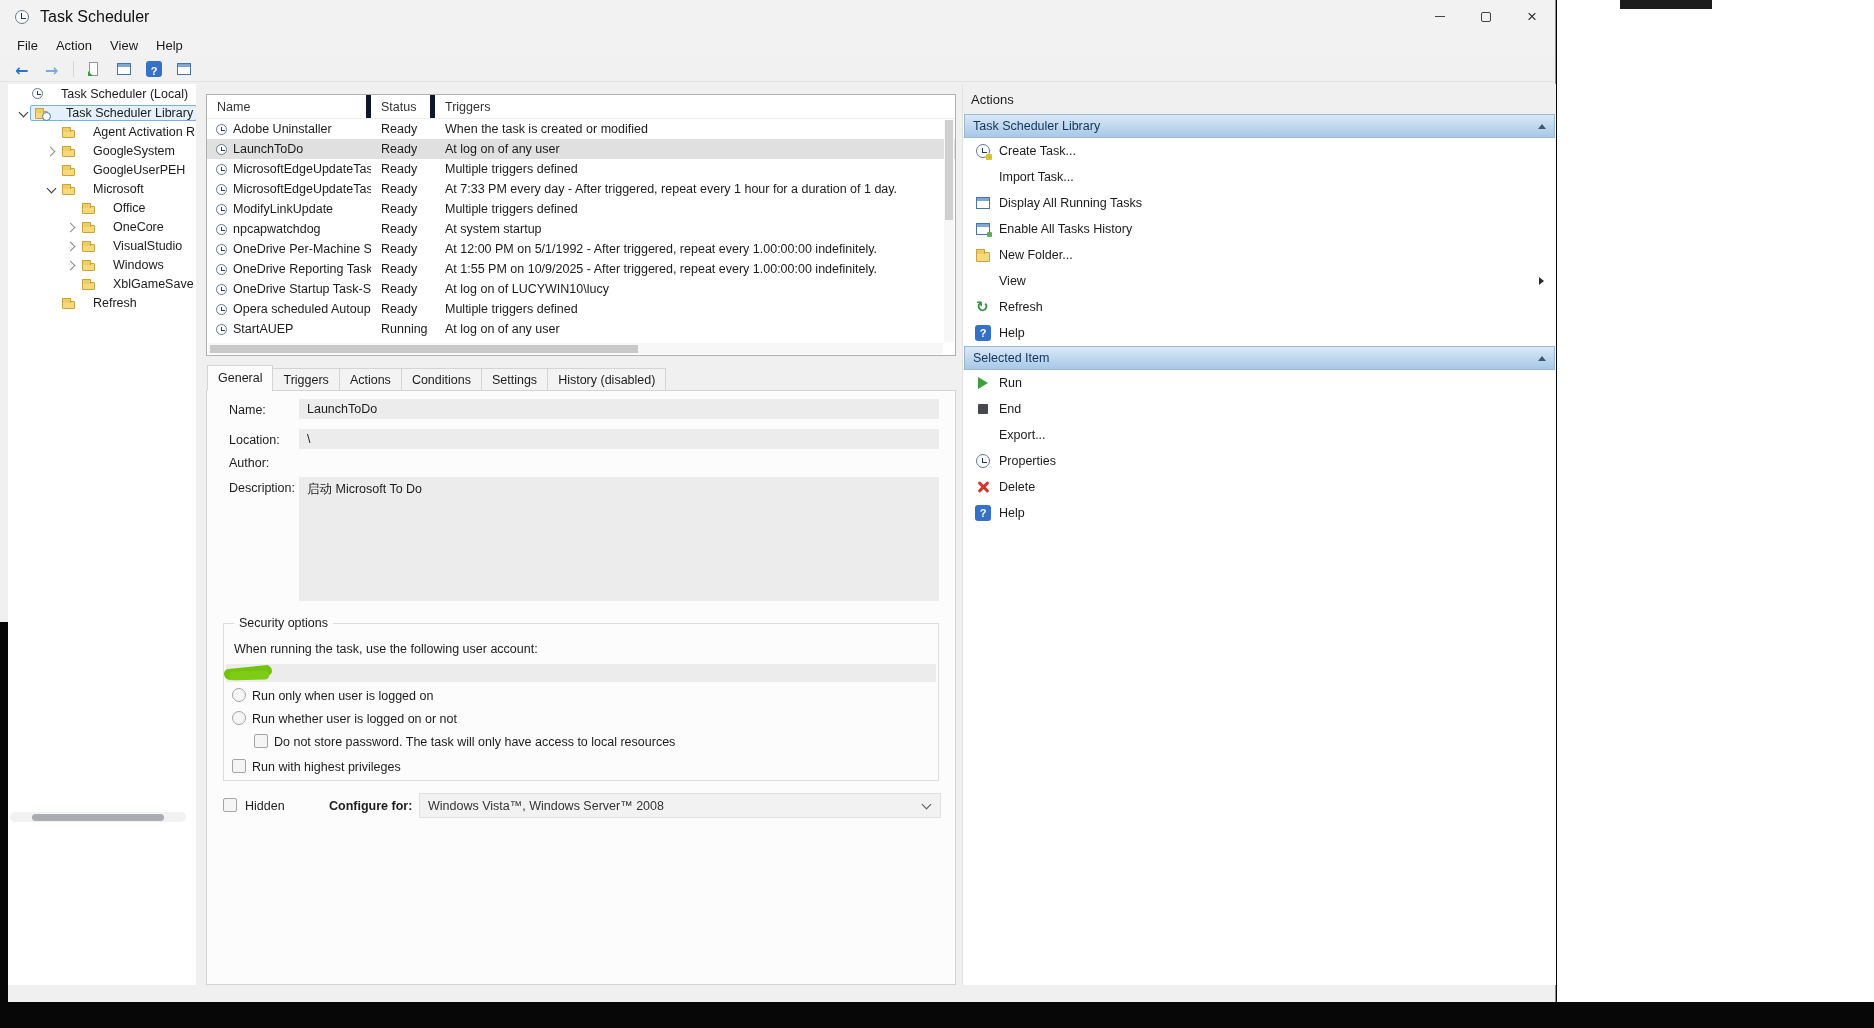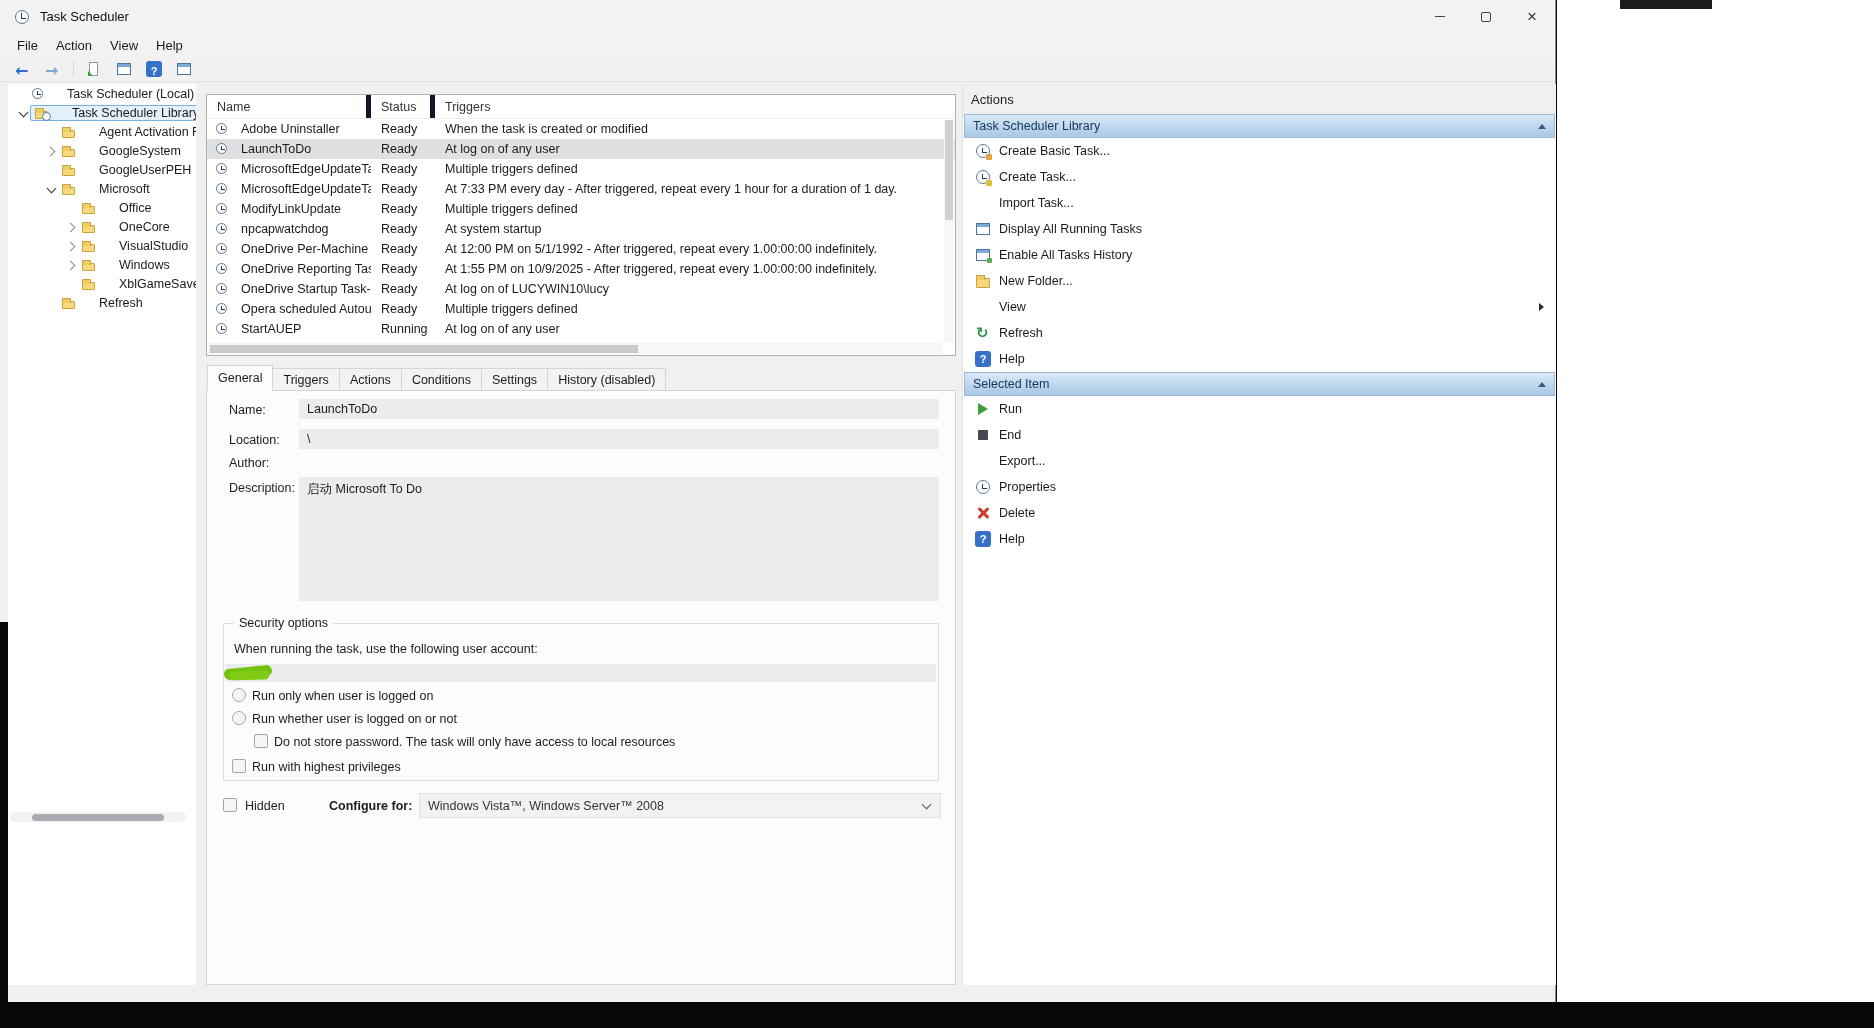--- a/index.html
+++ b/index.html
@@ -8,21 +8,21 @@
 
   
   .bg-right { position:absolute; left:1557px; top:0; width:317px; height:1002px; background:#ffffff; }
   .bg-darkbar { position:absolute; left:1620px; top:0; width:92px; height:9px; background:#1c1c1c; }
   .black-sliver { position:absolute; left:0; top:622px; width:8px; height:380px; background:#070707; }
 
   
   .window { position:absolute; left:0; top:0; width:1556px; height:1002px; background:#f0f0f0; border-right:1px solid #8f8f8f; }
 
   .titlebar { position:absolute; left:0; top:0; right:0; height:33px; background:#f2f2f2; display:flex; align-items:center; }
-  .titlebar .app-title { margin-left:10px; font-size:13px; color:#111; }
+  .titlebar .app-title { margin-left:10px; font-size:16px; color:#111; }
   .wc-group { margin-left:auto; display:flex; height:33px; }
   .wc { width:46px; height:33px; display:flex; align-items:center; justify-content:center; color:#333; }
   .wc-min-bar { width:10px; height:1px; background:#444; }
   .wc-max-box { width:10px; height:10px; border:1px solid #444; border-radius:2px; }
   .wc-close-x { font-size:17px; line-height:17px; color:#333; }
 
   .menubar { position:absolute; left:0; top:33px; right:0; height:24px; background:#f2f2f2; display:flex; align-items:flex-start; padding-left:8px; font-size:13px; }
   .menu-item { padding:0 9px; height:100%; display:flex; align-items:center; color:#1b1b1b; }
 
   .toolbar { position:absolute; left:0; top:57px; right:0; height:25px; background:#f1f1f1; border-bottom:1px solid #e3e3e3; display:flex; align-items:center; padding-left:10px; gap:4px; }
@@ -65,33 +65,33 @@
 
   .i-back::before { content:"\2190"; color:#2f6fd0; font-size:16px; line-height:20px; font-weight:600; font-family:"DejaVu Sans",sans-serif; }
   .i-fwd::before { content:"\2192"; color:#7fa8d8; font-size:16px; line-height:20px; font-weight:600; font-family:"DejaVu Sans",sans-serif; }
 
   
   .tree-panel { position:absolute; left:8px; top:84px; width:188px; height:901px; background:#fff; overflow:hidden; }
   .tree-row { height:19px; display:flex; align-items:center; font-size:12.5px; white-space:nowrap; }
   .chev { width:14px; height:14px; flex:none; position:relative; }
   .chev.exp::before { content:""; position:absolute; left:4px; top:3px; width:6px; height:6px; border-right:1.6px solid #333; border-bottom:1.6px solid #333; transform:rotate(45deg); }
   .chev.col::before { content:""; position:absolute; left:3px; top:4px; width:6px; height:6px; border-right:1.6px solid #8a8a8a; border-bottom:1.6px solid #8a8a8a; transform:rotate(-45deg); }
-  .rowbox { display:flex; align-items:center; gap:23px; padding:1px 3px;justify-content:center; }
+  .rowbox { display:flex; align-items:center; gap:17px; padding:1px 3px;justify-content:center; }
   .tree-row.selected .rowbox { background:#e4f0fb; border:1px solid #7ab0dd; border-radius:2px; padding:0 3px; }
   .tree-hscroll { position:absolute; left:10px; top:812px; width:176px; height:10px; background:#f2f2f2; border-radius:5px; }
   .tree-hscroll .thumb { position:absolute; left:22px; top:1.5px; width:132px; height:7px; background:#a9adb2; border-radius:3.5px; }
 
   
   .tasks-box { position:absolute; left:206px; top:94px; width:750px; height:262px; background:#fff; border:1px solid #b0b0b0; overflow:hidden; }
   .thead { height:24px; display:flex; align-items:center; border-bottom:1px solid #ededed; font-size:12.5px; color:#333; }
   .th { padding-left:10px; border-right:5px solid #0f172a; height:100%; display:flex; align-items:center; }
   .th-name { width:164px; } .th-status { width:64px; } .th-trig { flex:1; border-right:none; }
   .trow { height:20px; display:flex; align-items:center; font-size:12.5px; white-space:nowrap; }
   .trow.selected { background:#e0e0e0; }
-  .td-name { width:164px; padding-left:8px; display:flex; align-items:flex-start; gap:13px; overflow:hidden; }
+  .td-name { width:164px; padding-left:8px; display:flex; align-items:flex-end; gap:5px; overflow:hidden; }
   .td-status { width:64px; padding-left:10px; }
   .td-trig { flex:1; padding-left:10px; overflow:hidden; }
   .list-vscroll { position:absolute; right:1px; top:25px; width:10px; bottom:13px; background:#f7f7f7; }
   .list-vscroll .thumb { position:absolute; left:1px; top:0; width:8px; height:100px; background:#d0d0d0; }
   .list-hscroll { position:absolute; left:1px; right:12px; bottom:1px; height:11px; background:#f7f7f7; }
   .list-hscroll .thumb { position:absolute; left:2px; top:1.5px; width:428px; height:8px; background:#c9c9c9; }
 
   
   .tabbar { position:absolute; left:207px; top:365px; height:26px; display:flex; align-items:flex-end; z-index:3; }
   .tab { display:inline-flex; align-items:center; height:23px; padding:0 10px; font-size:12.5px; border:1px solid #d4d4d4; background:#f3f3f3; margin-right:-1px; }
@@ -416,26 +416,20 @@
 
   <div class="actions-panel">
     <div class="actions-title">Actions</div>
 
     <div class="sec-h">
       <span>Task Scheduler Library</span>
       <span class="up-arr"></span>
     </div>
     <div class="act-item">
       <span class="icon i-clock">
-          <i class="corner-orange"></i>
-        </span>
-      <span>Create Basic Task...</span>
-    </div>
-    <div class="act-item">
-      <span class="icon i-clock">
           <i class="corner-yellow"></i>
         </span>
       <span>Create Task...</span>
     </div>
     <div class="act-item">
       <span class="icon blank"></span>
       <span>Import Task...</span>
     </div>
     <div class="act-item">
       <span class="icon i-win"></span>

